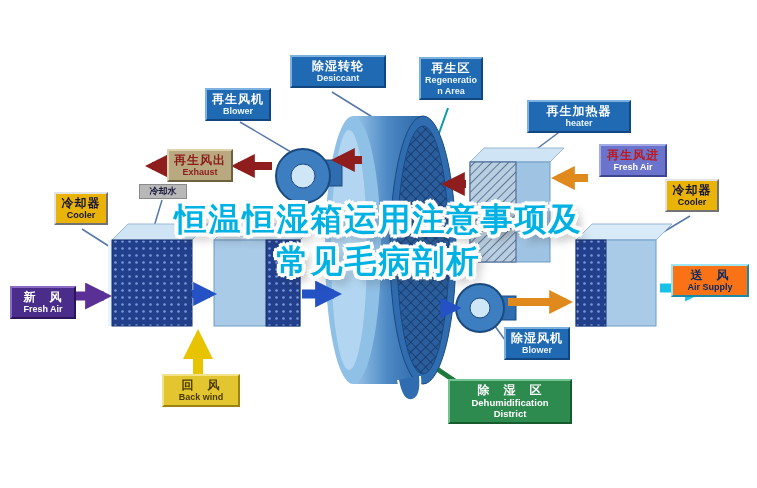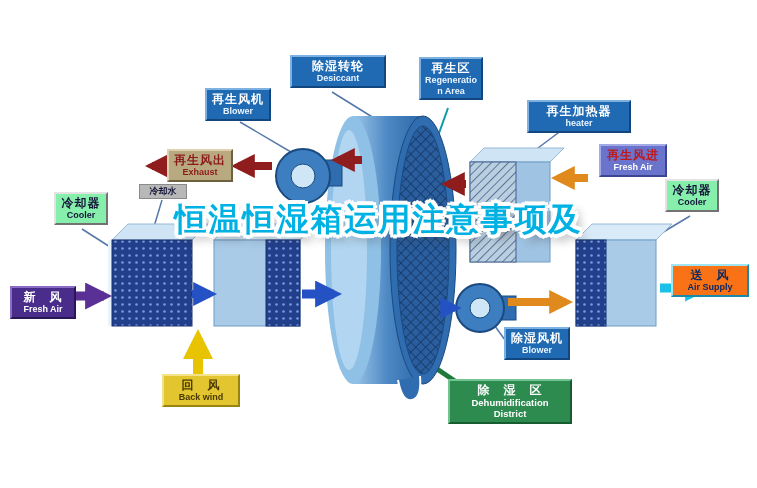--- a/index.html
+++ b/index.html
@@ -13,21 +13,21 @@
     padding:2px 3px;line-height:1.18;z-index:5;
   }
   .label .zh{display:block;font-size:12px;font-weight:bold;white-space:pre;letter-spacing:1px;}
   .label .en{display:block;font-size:9px;font-weight:bold;}
   .lbl-blue{background:#1f6ab2;color:#fff;border:2px solid;border-color:#7db1e0 #11467e #11467e #7db1e0;}
   .lbl-blue .en{color:#eaf4ff;}
   .lbl-tan{background:#b9a980;color:#8b1a1a;border:2px solid;border-color:#ded2ae #6e6140 #6e6140 #ded2ae;}
   .lbl-slate{background:#6a74cc;border:2px solid;border-color:#a3aae6 #3d4490 #3d4490 #a3aae6;}
   .lbl-slate .zh{color:#c01818;}
   .lbl-slate .en{color:#ffffff;}
-  .lbl-gray{background:#86efac;color:#15153a;border:2px solid;border-color:#e3e3e3 #737373 #737373 #e3e3e3;}
+  .lbl-gray{background:#eab308;color:#15153a;border:2px solid;border-color:#e3e3e3 #737373 #737373 #e3e3e3;}
   .lbl-gray-sm{background:#b8b8b8;color:#15153a;border:1px solid #8a8a8a;padding:1px 8px;}
   .lbl-gray-sm .zh{font-size:9px;letter-spacing:0;}
   .lbl-purple{background:#4a2d8a;color:#fff;border:2px solid;border-color:#8a6cc4 #2a1558 #2a1558 #8a6cc4;}
   .lbl-cyan{background:#f97316;color:#092a63;border:2px solid;border-color:#9fe6f5 #1a8aa8 #1a8aa8 #9fe6f5;}
   .lbl-yellow{background:#e2c52f;color:#4a3a00;border:2px solid;border-color:#f3e28a #9a8410 #9a8410 #f3e28a;}
   .lbl-green{background:#2e8b4f;color:#fff;border:2px solid;border-color:#74c493 #175c2e #175c2e #74c493;}
   .lbl-green .en{font-size:9.5px;}
   .break{word-break:break-all;}
   .title-line{
     position:absolute;left:0;width:100%;text-align:center;z-index:10;
@@ -216,14 +216,15 @@
     <span class="en">Blower</span>
   </div>
 
   <div class="label lbl-green" style="left:448px;top:379px;width:124px;">
     <span class="zh">除　湿　区</span>
     <span class="en">Dehumidification</span>
     <span class="en">District</span>
   </div>
 
   <div class="title-line" style="top:198px;">恒温恒湿箱运用注意事项及</div>
+  <div class="title-line" style="top:240px;">常见毛病剖析</div>
 
 </div>
 
 </body></html>

